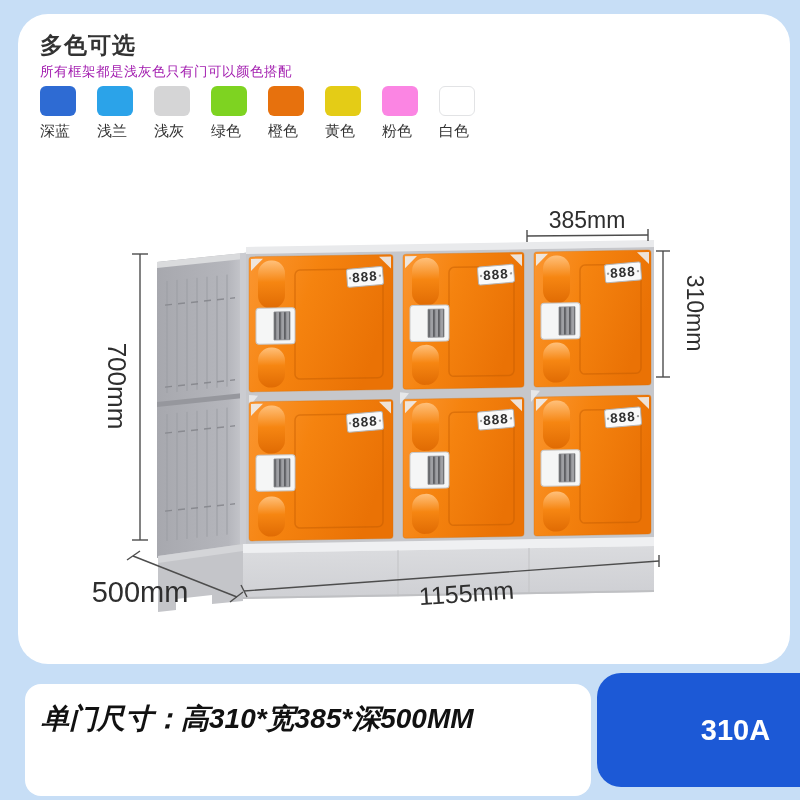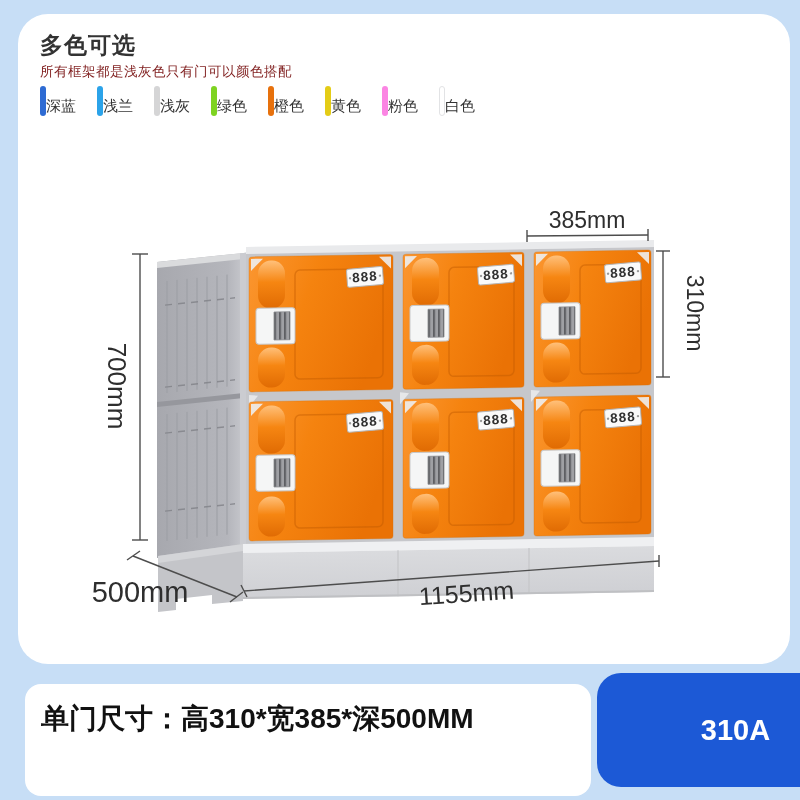--- a/index.html
+++ b/index.html
@@ -11,33 +11,33 @@
   .stage{position:absolute;inset:0;width:800px;height:568px;}
   .card{
     position:absolute;left:18px;top:14px;width:772px;height:650px;
     background:var(--c-cardBg,#fff);border-radius:30px;
   }
   .title{
     position:absolute;left:40px;top:30px;font-size:23px;font-weight:700;
     color:var(--c-headingText,#333);letter-spacing:1px;
   }
   .subtitle{
-    position:absolute;left:40px;top:63px;font-size:13.5px;color:#7f1d1d;letter-spacing:.5px;
+    position:absolute;left:40px;top:63px;font-size:13.5px;color:#a21caf;letter-spacing:.5px;
   }
   .swatches{
     position:absolute;left:40px;top:86px;display:flex;gap:21px;
   }
-  .sw{width:36px;display:flex;align-items:flex-end;}
+  .sw{width:36px;display:flex;flex-direction:column;align-items:flex-start;}
   .chip{width:36px;height:30px;border-radius:6px;display:block;}
   .sw:last-child .chip{border:1px solid #E2E3E5;box-sizing:border-box;}
   .lbl{margin-top:6px;font-size:15px;color:#333;white-space:nowrap;}
   svg.illustration{position:absolute;left:0;top:0;}
   .specbox{
     position:absolute;left:25px;top:684px;width:566px;height:112px;
-    background:#fff;border-radius:16px;padding:14px 0 0 16px;box-sizing:border-box;
+    background:#fff;border-radius:16px;padding:14px 0 0 16px;box-sizing:border-box;font-style:italic;
   }
   .specline{
     font-size:28px;font-weight:700;color:var(--c-specText,#111);
     line-height:41px;white-space:nowrap;
   }
   .badge{
     position:absolute;left:597px;top:673px;width:189px;height:114px;
     background:var(--c-badgeBlue,#1C59D6);border-radius:24px;
     display:flex;flex-direction:column;align-items:center;justify-content:center;
     color:#fff;font-size:29px;font-weight:700;line-height:35px;text-align:center;padding-left:44px;

